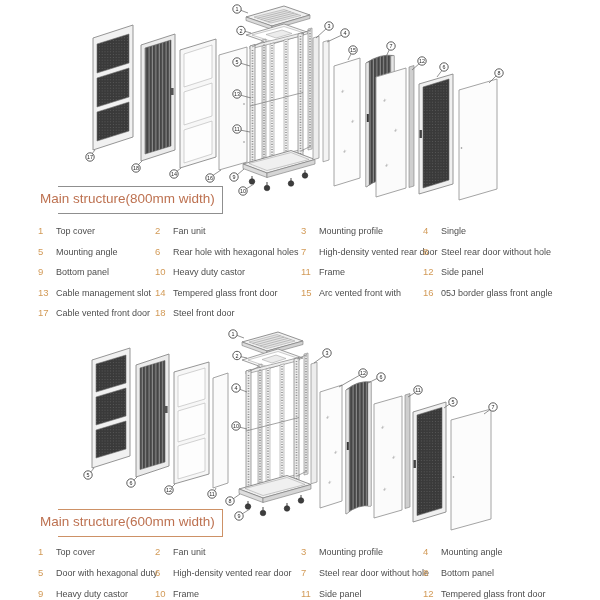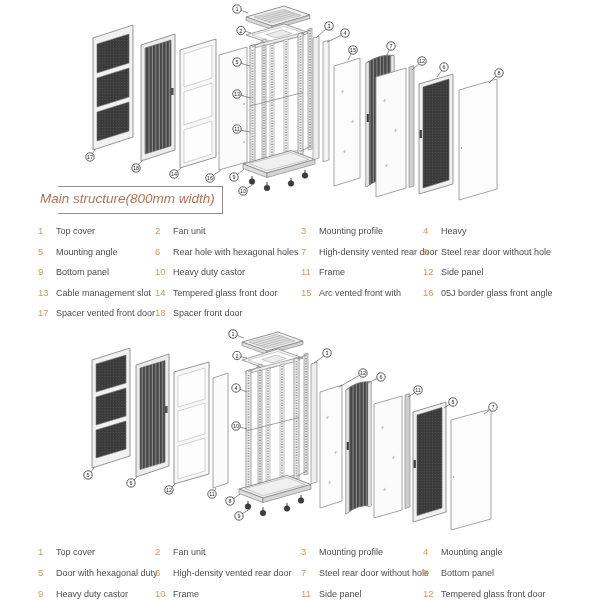--- a/index.html
+++ b/index.html
@@ -11,21 +11,21 @@
   .co circle{fill:#ffffff;stroke:#4a4a4a;stroke-width:0.9;}
   .co text{font-size:5.4px;fill:#1f1f1f;text-anchor:middle;font-family:"Liberation Sans",sans-serif;}
   .rail{stroke:#7d7d7d;stroke-width:0.7;}
   .stem{stroke:#555;stroke-width:1.1;}
   .holes{stroke:#8f8f8f;stroke-width:1.6;stroke-dasharray:1.1 1.5;fill:none;}
   .xmark{stroke:#a9a9a9;stroke-width:0.55;fill:none;}
 
   .title-area{position:absolute;left:40px;width:190px;height:27px;}
   .title-area .box{position:absolute;left:18px;top:0;width:164px;height:26px;
                    border-top:1px solid;border-right:1px solid;border-bottom:1px solid;}
-  .t800{top:186px;font-style:italic;} .t800 .box{border-color:#8f8f8f;}
+  .t800{top:186px;} .t800 .box{border-color:#8f8f8f;}
   .t600{top:509px;} .t600 .box{border-color:#cd9166;}
   .title-text{position:absolute;left:0;top:5px;font-size:13.5px;color:#bd7150;white-space:nowrap;}
 
   .parts-list{position:absolute;left:38px;width:556px;display:grid;
               grid-template-columns:117px 146px 122px 1fr;row-gap:6.5px;
               font-size:9px;color:#4e4e4e;line-height:13px;}
   .list-800{top:224px;} .list-600{top:545px;row-gap:7px;}
   .part{display:flex;align-items:baseline;white-space:nowrap;}
   .part .num{color:#d29a57;width:18px;flex:none;font-size:9.5px;}
 </style>
@@ -443,37 +443,41 @@
         <circle cx="327" cy="31" r="4.2"></circle>
     <text x="327" y="33">3</text>
   </g>
 </svg>
 
 <div class="title-area t800">
   <div class="box"></div>
   <span class="title-text">Main structure(800mm width)</span>
 </div>
 
+<div class="title-area t600">
+  <div class="box"></div>
+  <span class="title-text">Main structure(600mm width)</span>
+</div>
 
 <div class="parts-list list-800">
   <div class="part">
         <span class="num">1</span>
         <span class="lbl">Top cover</span>
       </div>
   <div class="part">
         <span class="num">2</span>
         <span class="lbl">Fan unit</span>
       </div>
   <div class="part">
         <span class="num">3</span>
         <span class="lbl">Mounting profile</span>
       </div>
   <div class="part">
         <span class="num">4</span>
-        <span class="lbl">Heavy</span>
+        <span class="lbl">Single</span>
       </div>
   <div class="part">
         <span class="num">5</span>
         <span class="lbl">Mounting angle</span>
       </div>
   <div class="part">
         <span class="num">6</span>
         <span class="lbl">Rear hole with hexagonal holes</span>
       </div>
   <div class="part">
@@ -511,25 +515,25 @@
   <div class="part">
         <span class="num">15</span>
         <span class="lbl">Arc vented front with</span>
       </div>
   <div class="part">
         <span class="num">16</span>
         <span class="lbl">05J border glass front angle</span>
       </div>
   <div class="part">
         <span class="num">17</span>
-        <span class="lbl">Spacer vented front door</span>
+        <span class="lbl">Cable vented front door</span>
       </div>
   <div class="part">
         <span class="num">18</span>
-        <span class="lbl">Spacer front door</span>
+        <span class="lbl">Steel front door</span>
       </div>
 </div>
 
 <div class="parts-list list-600">
   <div class="part">
         <span class="num">1</span>
         <span class="lbl">Top cover</span>
       </div>
   <div class="part">
         <span class="num">2</span>

